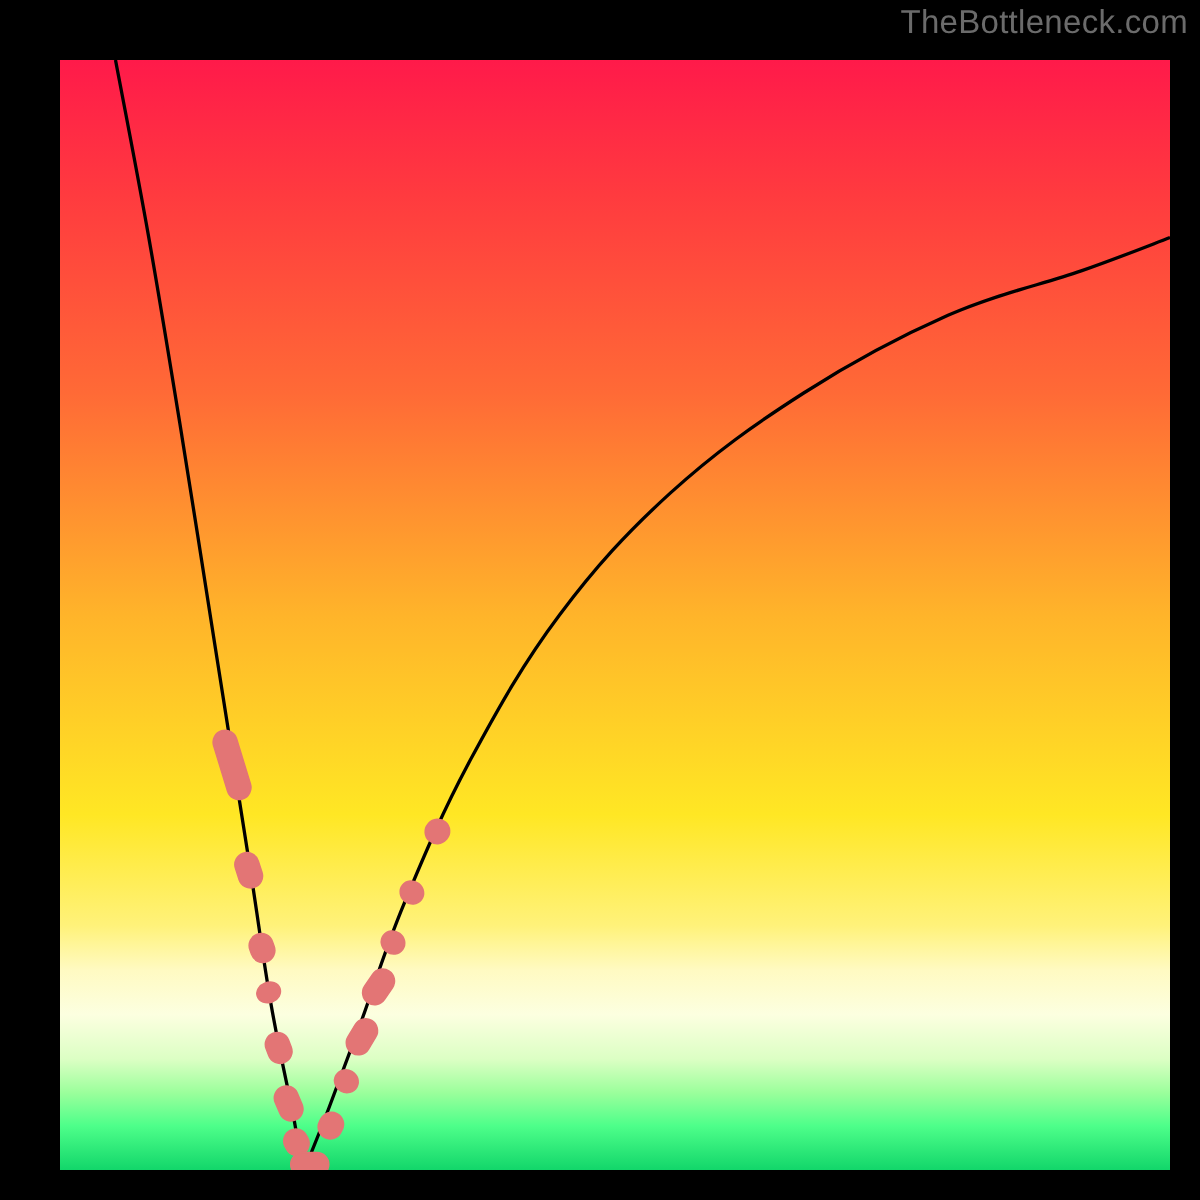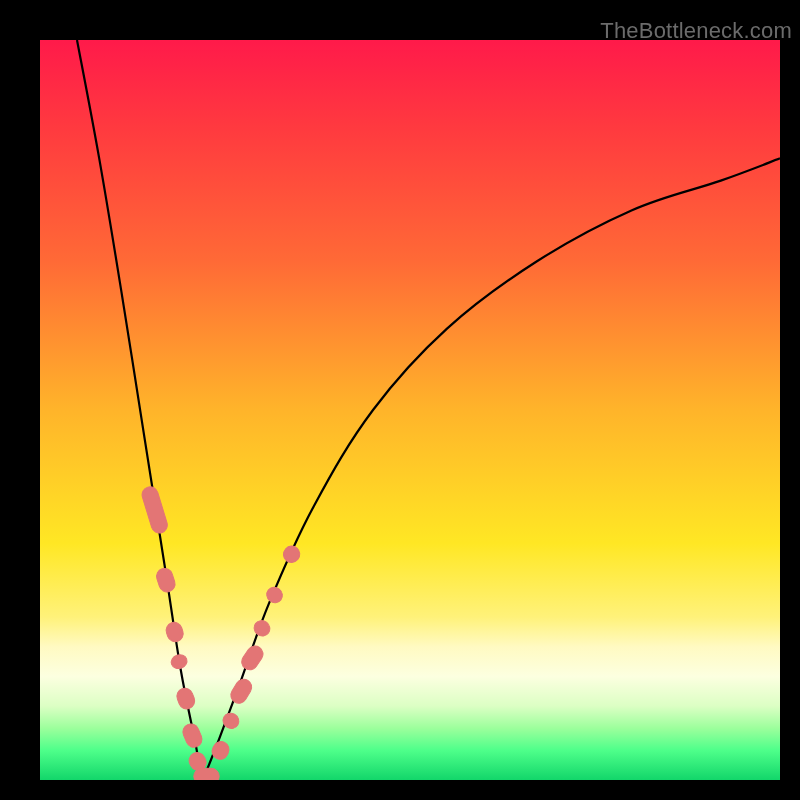--- a/index.html
+++ b/index.html
@@ -40,21 +40,21 @@
       #fffac2 82%,
       #fcffe0 86%,
       #dcffc4 90%,
       #9cff9c 93%,
       #4eff8a 96%,
       #12d66a 100%
     );
   }
   .watermark {
     position: absolute;
-    top: 18px;
+    top: 2px;
     right: 8px;
     color: #6b6b6b;
     font-size: 22px;
     font-weight: 500;
     letter-spacing: 0.2px;
     user-select: none;
   }
   svg.curves {
     position: absolute;
     inset: 0;

